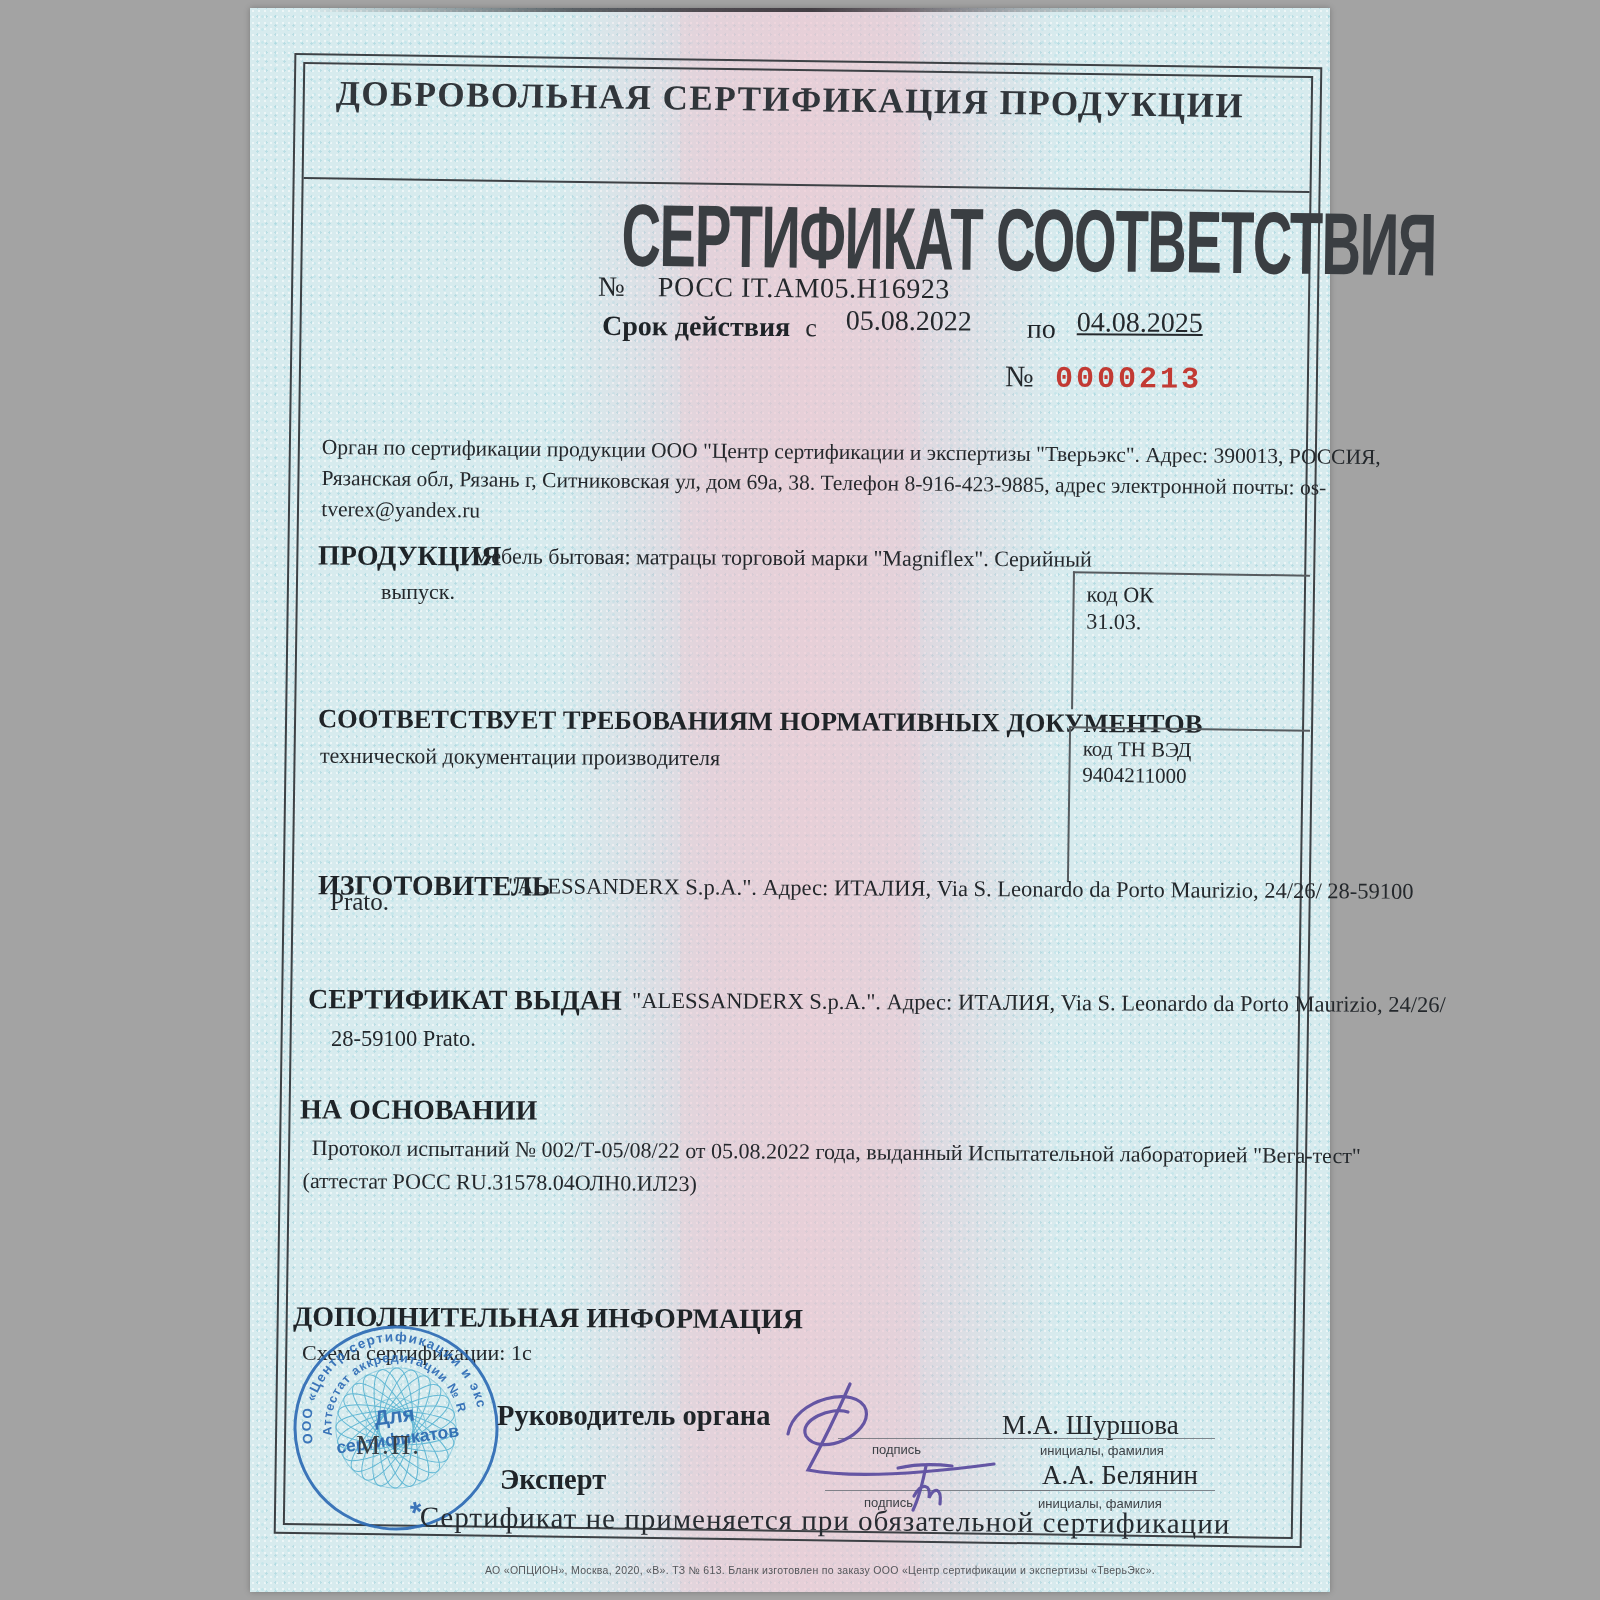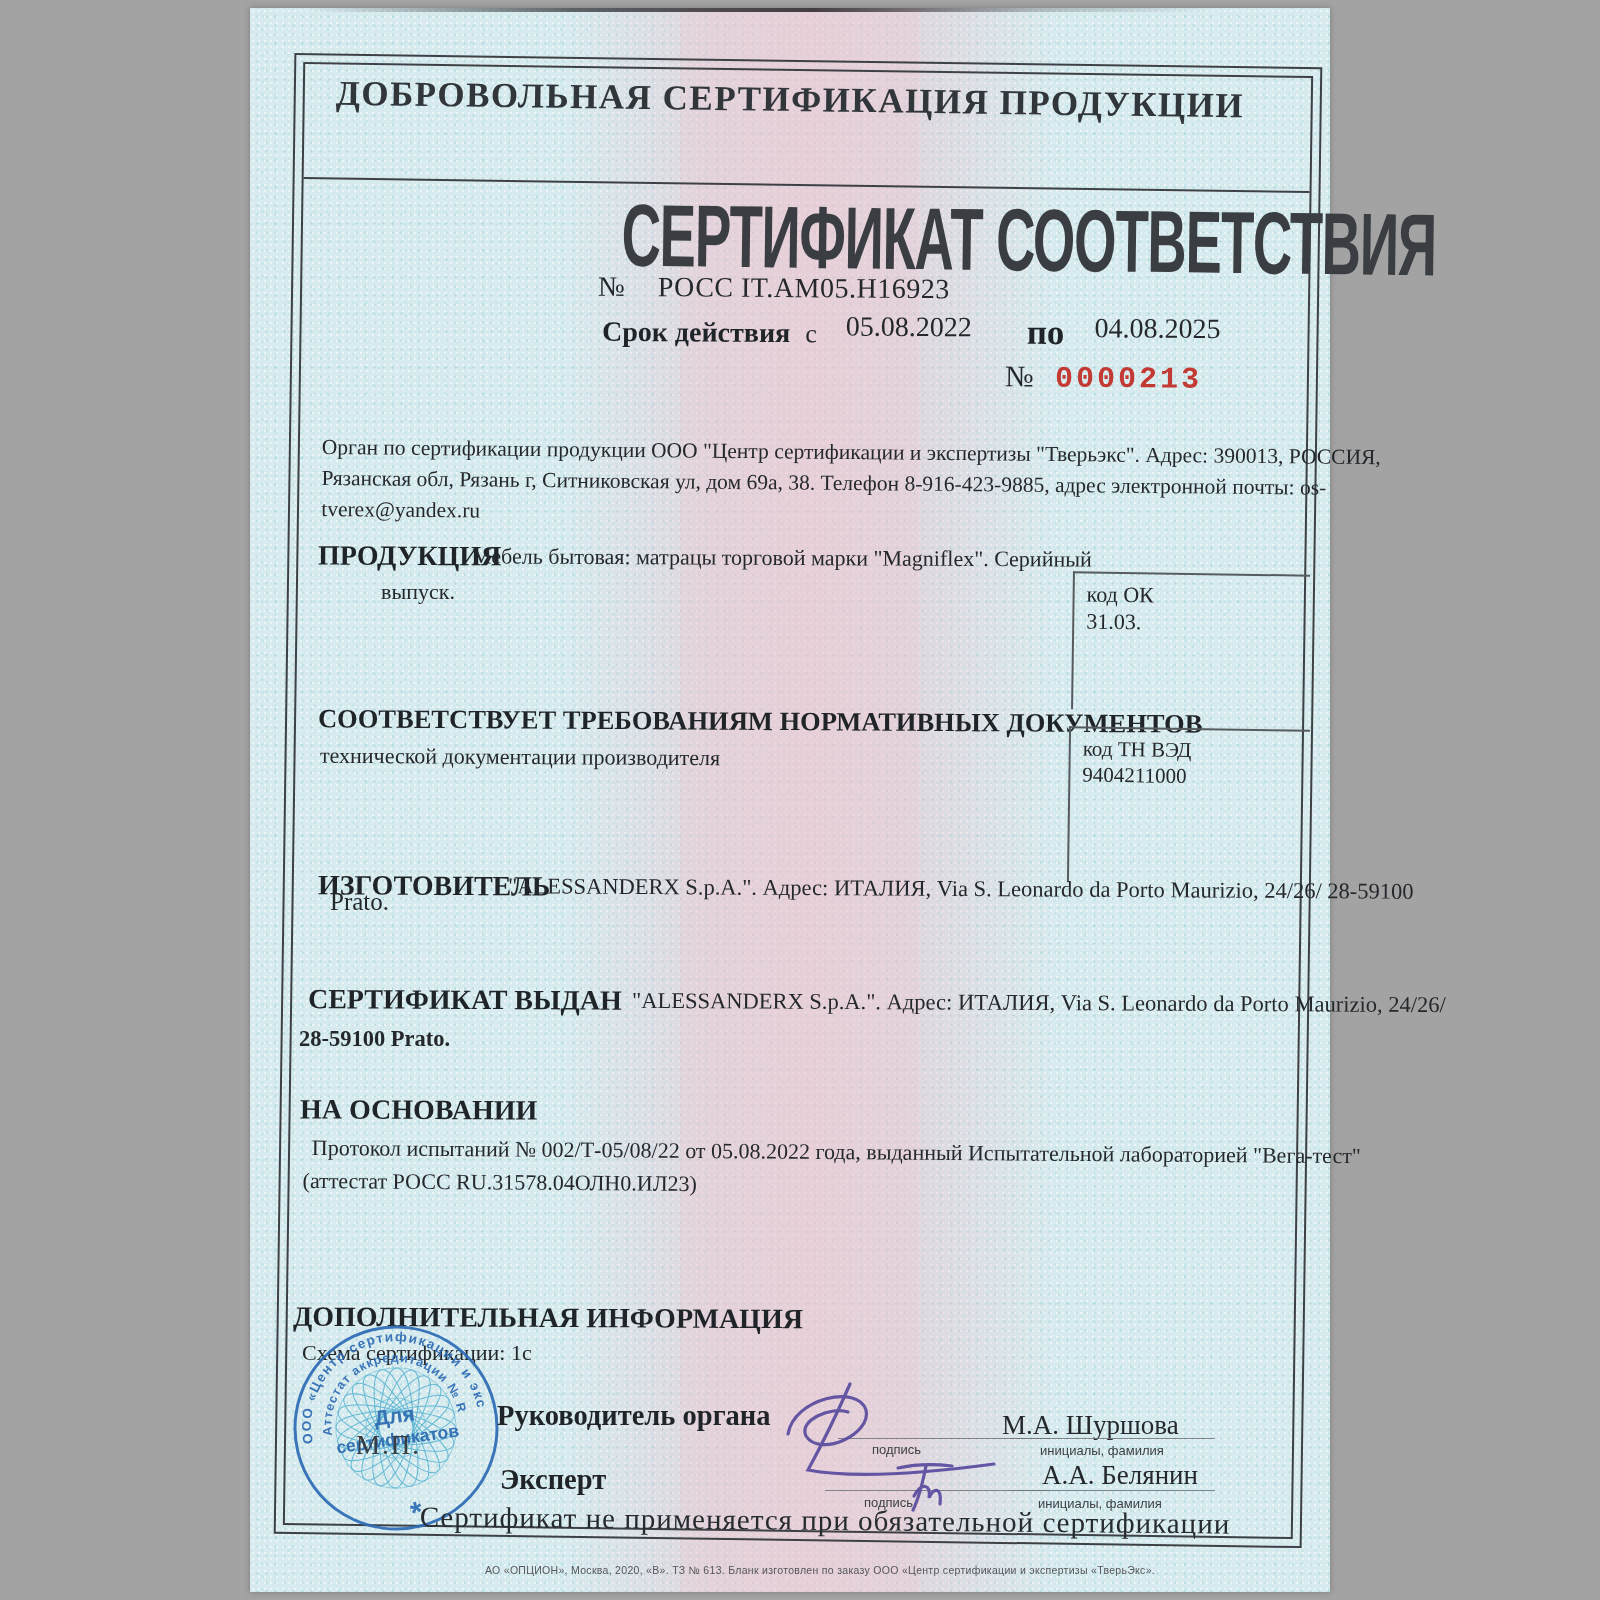--- a/index.html
+++ b/index.html
@@ -55,22 +55,22 @@
 
     <div class="abs" style="left:348px;top:264px;font-size:28px;transform:rotate(.4deg);">
       <span class="txt">№</span>
       <span class="txt" style="margin-left:26px;letter-spacing:.5px;">РОСС IT.AM05.H16923</span>
     </div>
 
     <div class="abs" style="left:352px;top:304px;font-size:28px;transform:rotate(.4deg);white-space:nowrap;">
       <span class="lbl">Срок действия</span>
       <span class="txt" style="margin-left:8px;font-size:26px;">с</span>
       <span class="txt" style="margin-left:22px;display:inline-block;transform:translateY(-7px);">05.08.2022</span>
-      <span class="lbl" style="margin-left:48px;font-size:35px;font-weight:bold;">по</span>
-      <span class="txt" style="margin-left:23px;display:inline-block;transform:translateY(-7px);">04.08.2025</span>
+      <span class="lbl" style="margin-left:48px;font-size:28px;font-weight:normal;">по</span>
+      <span class="txt" style="margin-left:14px;display:inline-block;transform:translateY(-7px);text-decoration:underline;">04.08.2025</span>
     </div>
 
     <div class="abs" style="left:755px;top:352px;font-size:30px;transform:rotate(.4deg);white-space:nowrap;">
       <span class="txt">№</span>
       <span class="red-num" style="margin-left:14px;color:#c23a33;font-size:30px;">0000213</span>
     </div>
 
     <div class="abs" style="left:72px;top:424px;font-size:21.5px;line-height:1.45;transform:rotate(.55deg);transform-origin:left top;">
       <div class="txt">Орган по сертификации продукции ООО "Центр сертификации и экспертизы "Тверьэкс". Адрес: 390013, РОССИЯ,</div>
       <div class="txt">Рязанская обл, Рязань г, Ситниковская ул, дом 69а, 38. Телефон 8-916-423-9885, адрес электронной почты: os-</div>
@@ -95,21 +95,21 @@
       <div>код ТН ВЭД</div>
       <div style="margin-top:1px;">9404211000</div>
     </div>
 
     <div class="abs lbl" style="left:68px;top:862px;font-size:28px;transform:rotate(.35deg);">ИЗГОТОВИТЕЛЬ</div>
     <div class="abs txt" style="left:258px;top:868px;font-size:22.5px;transform:rotate(.35deg);">"ALESSANDERX S.p.A.". Адрес: ИТАЛИЯ, Via S. Leonardo da Porto Maurizio, 24/26/ 28-59100</div>
     <div class="abs txt" style="left:80px;top:880px;font-size:25px;font-family:Liberation Serif, serif;">Prato.</div>
 
     <div class="abs lbl" style="left:58px;top:976px;font-size:28px;transform:rotate(.3deg);">СЕРТИФИКАТ ВЫДАН</div>
     <div class="abs txt" style="left:382px;top:982px;font-size:22.5px;transform:rotate(.3deg);">"ALESSANDERX S.p.A.". Адрес: ИТАЛИЯ, Via S. Leonardo da Porto Maurizio, 24/26/</div>
-    <div class="abs txt" style="left:49px;top:1018px;font-size:22.5px;font-weight:bold;">28-59100 Prato.</div>
+    <div class="abs txt" style="left:81px;top:1018px;font-size:22.5px;">28-59100 Prato.</div>
 
     <div class="abs lbl" style="left:50px;top:1086px;font-size:28px;transform:rotate(.3deg);">НА ОСНОВАНИИ</div>
     <div class="abs" style="left:62px;top:1124px;font-size:22px;line-height:1.48;transform:rotate(.45deg);transform-origin:left top;">
       <div class="txt">Протокол испытаний № 002/Т-05/08/22 от 05.08.2022 года, выданный Испытательной лабораторией "Вега-тест"</div>
       <div class="txt" style="margin-left:-9px;">(аттестат РОСС RU.31578.04ОЛН0.ИЛ23)</div>
     </div>
 
     <div class="abs lbl" style="left:43px;top:1294px;font-size:28px;transform:rotate(.3deg);">ДОПОЛНИТЕЛЬНАЯ ИНФОРМАЦИЯ</div>
     <div class="abs txt" style="left:52px;top:1332px;font-size:22px;">Схема сертификации: 1с</div>
 

